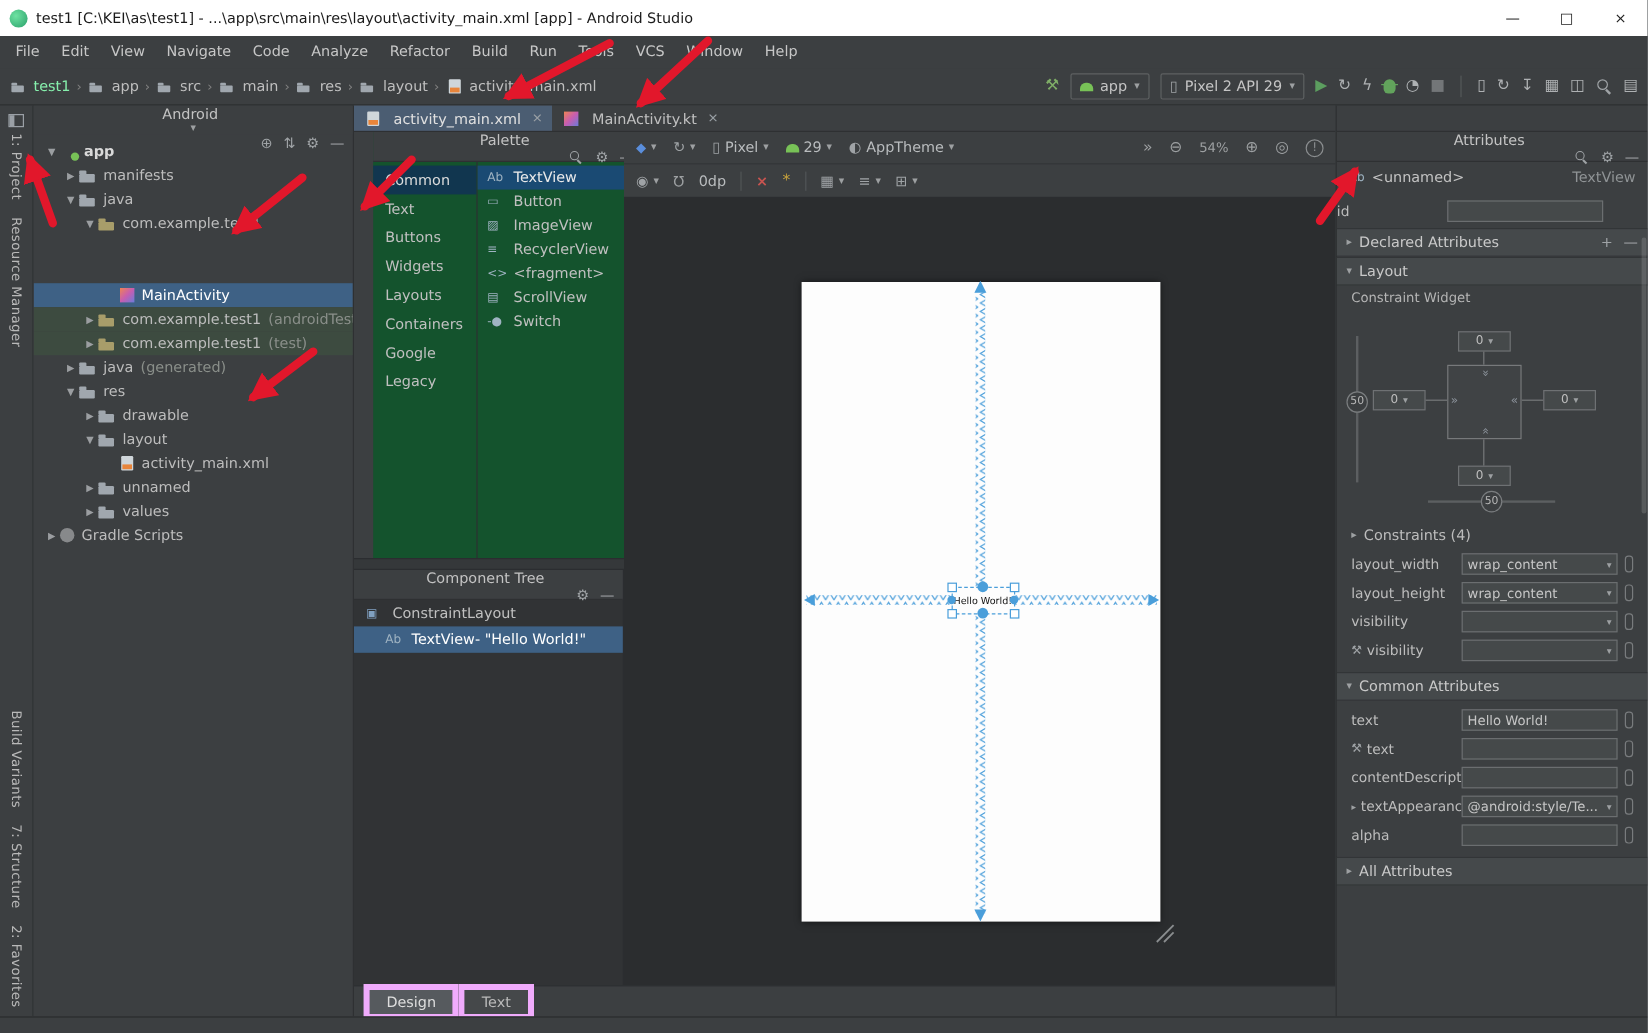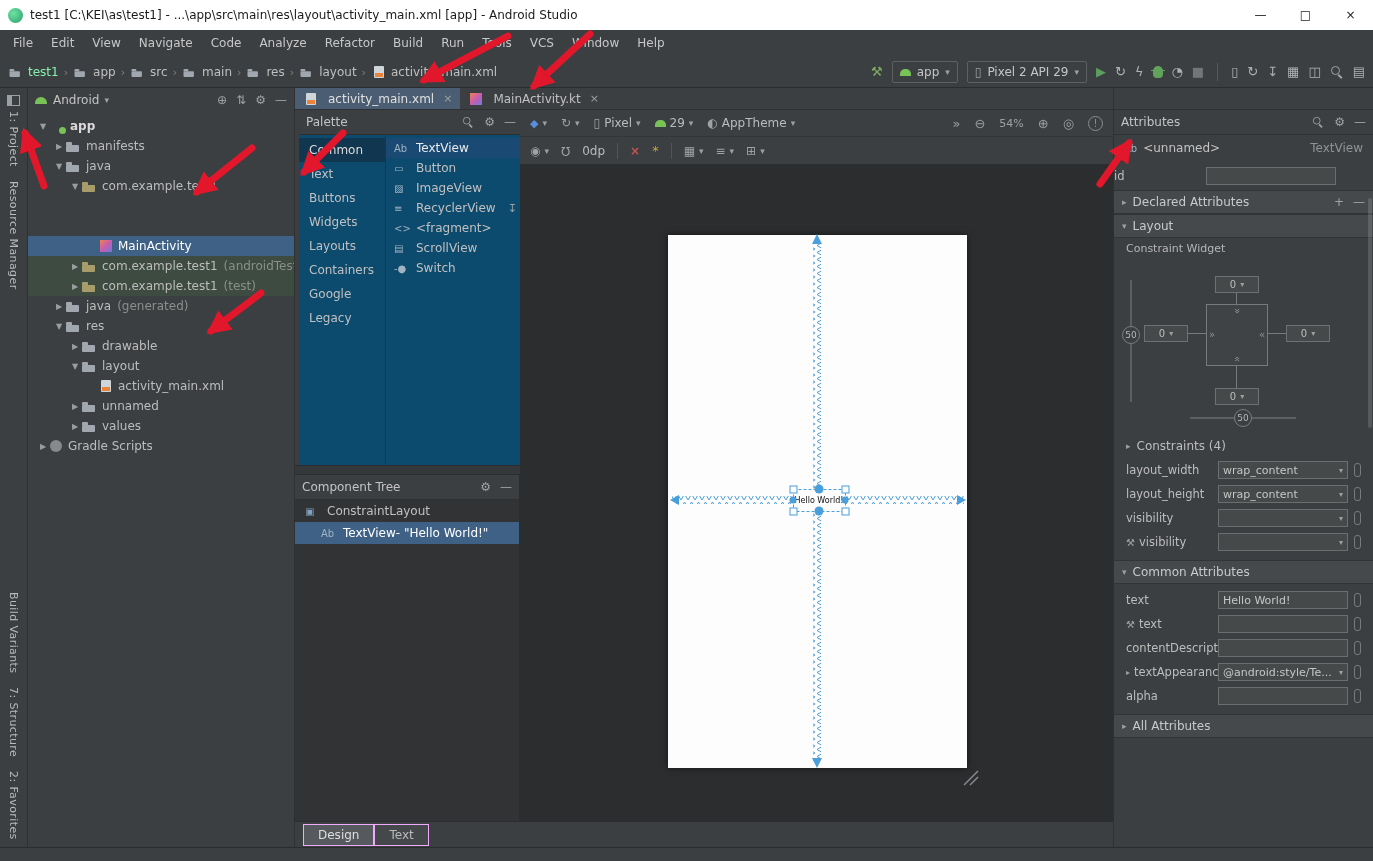--- a/index.html
+++ b/index.html
@@ -43,21 +43,21 @@
   
   #stripe { position:absolute; left:0; top:88px; bottom:14px; width:28px; background:#3c3f41; border-right:1px solid #2e3032;
             display:flex; flex-direction:column; align-items:center; }
   .stripe-btn { display:flex; flex-direction:column; align-items:center; gap:5px; padding:7px 0; }
   .s-ico { width:13px; height:11px; border:1px solid #9aa0a6; position:relative; }
   .s-ico::after { content:""; position:absolute; left:0; top:0; width:4px; height:100%; background:#9aa0a6; }
   .v-label { writing-mode:vertical-rl; font-size:11px; color:#b9b9b9; letter-spacing:.4px; white-space:nowrap; }
   .stripe-spacer { flex:1; }
 
   
-  .panel-head { height:25px; display:flex; align-items:center; padding:0 7px; background:#3c3f41; border-bottom:1px solid #2e3032; font-size:12px; color:#c3c3c3; }
+  .panel-head { height:25px; display:flex; align-items:center; padding:0 7px; background:#3c3f41; border-bottom:1px solid #2e3032; font-size:12px; color:#c3c3c3;flex-direction:column; }
   .ph-title { margin-right:5px; }
   .ph-icons { margin-left:auto; display:flex; align-items:center; gap:9px; }
   .g { color:#9fa3a6; font-size:12px; }
 
   
   #project { position:absolute; left:28px; top:88px; bottom:14px; width:267px; background:#3c3f41; border-right:1px solid #2e3032; overflow:hidden; }
   #project .panel-head { height:24px; border-bottom:none; }
   .android-ico { width:12px; height:7px; background:#78c257; border-radius:6px 6px 0 0; margin-right:6px; }
   .tree { padding-top:4px; }
   .trow { height:20px; display:flex; align-items:center; font-size:12px; color:#bdbdbd; white-space:nowrap; }
@@ -79,21 +79,21 @@
   .gradle { width:12px; height:12px; border-radius:50%; background:#87898b; margin-right:6px; flex:0 0 auto; }
 
   
   #center { position:absolute; left:295px; top:88px; bottom:14px; width:818px; background:#3c3f41; }
   #tab-bar { position:absolute; left:0; top:0; right:0; height:22px; background:#3c3f41; border-bottom:1px solid #2e3032; display:flex; align-items:stretch; }
   .etab { display:flex; align-items:center; gap:5px; padding:0 8px; font-size:12px; color:#c0c0c0; }
   .etab.sel { background:#4b5d72; color:#e0e0e0; }
   .tab-x { font-size:11px; color:#9aa0a5; margin-left:4px; }
 
   
-  #palette { position:absolute; left:4px; top:22px; width:225px; height:355px; border-right:1px solid #2b2d30; background:#0c4a6e; }
+  #palette { position:absolute; left:16px; top:22px; width:225px; height:355px; border-right:1px solid #2b2d30; background:#14532d; }
   .pal-body { display:flex; height:330px; }
   .pal-cats { width:87px; border-right:1px solid #2e3032; padding-top:3px; }
   .pcat { height:24px; line-height:24px; padding-left:10px; font-size:12px; color:#c0c0c0; }
   .pcat.sel { background:#11364f; color:#dcdcdc; }
   .pal-items { flex:1; padding-top:3px; }
   .pitem { height:20px; display:flex; align-items:center; padding:0 6px 0 8px; font-size:12px; color:#c0c0c0; }
   .pitem.sel { background:#1a4a73; color:#eaeaea; }
   .picon { width:22px; flex:0 0 auto; font-size:10px; color:#9fb3c2; }
   .dl { margin-left:auto; font-size:11px; }
 
@@ -120,21 +120,21 @@
   .magnet { display:inline-block; transform:rotate(180deg); color:#9da0a2; font-size:12px; }
   .redx { color:#c75450; font-weight:bold; font-size:12px; }
   .wand { color:#c7a23c; font-size:13px; }
   #ds-surface { position:absolute; left:0; right:0; top:55px; bottom:0; background:#2b2d2f; overflow:hidden; }
   #phone { position:absolute; left:148px; top:70px; width:299px; height:533px; background:#fdfdfd; box-shadow:0 0 6px rgba(0,0,0,.55); }
   #hello { position:absolute; left:125px; top:254px; width:52px; height:22px; display:flex; align-items:center; justify-content:center; font-size:8px; color:#111; }
   #constraint-svg { position:absolute; left:0; top:0; pointer-events:none; }
 
   
   #bottom-bar { position:absolute; left:0; right:0; bottom:0; height:26px; background:#3c3f41; border-top:1px solid #2b2d30; display:flex; align-items:center; padding-left:8px; }
-  .btab { font-size:12px; color:#b9b9b9; padding:3px 14px; border:1px solid #f0abfc; background:#45484a; }
+  .btab { font-size:12px; color:#b9b9b9; padding:3px 14px; border:5px solid #f0abfc; background:#45484a; }
   .btab.sel { background:#565a5e; color:#dedede; }
 
   
   #attrs { position:absolute; left:1113px; top:88px; bottom:14px; width:260px; background:#3c3f41; border-left:1px solid #2e3032; overflow:hidden; }
   .tabbar-spacer { height:22px; border-bottom:1px solid #2e3032; }
   .aw-row { height:26px; display:flex; align-items:center; padding:0 10px 0 10px; font-size:12px; color:#c3c3c3; }
   .ab-ico { color:#9fb3c2; font-size:10px; margin-right:6px; }
   .aw-type { margin-left:auto; color:#8f9395; }
   .aid-row { height:29px; display:flex; align-items:center; }
   .alabel { width:92px; font-size:11.5px; color:#bdbdbd; white-space:nowrap; overflow:hidden; display:flex; align-items:center; gap:4px; flex:0 0 auto; }

